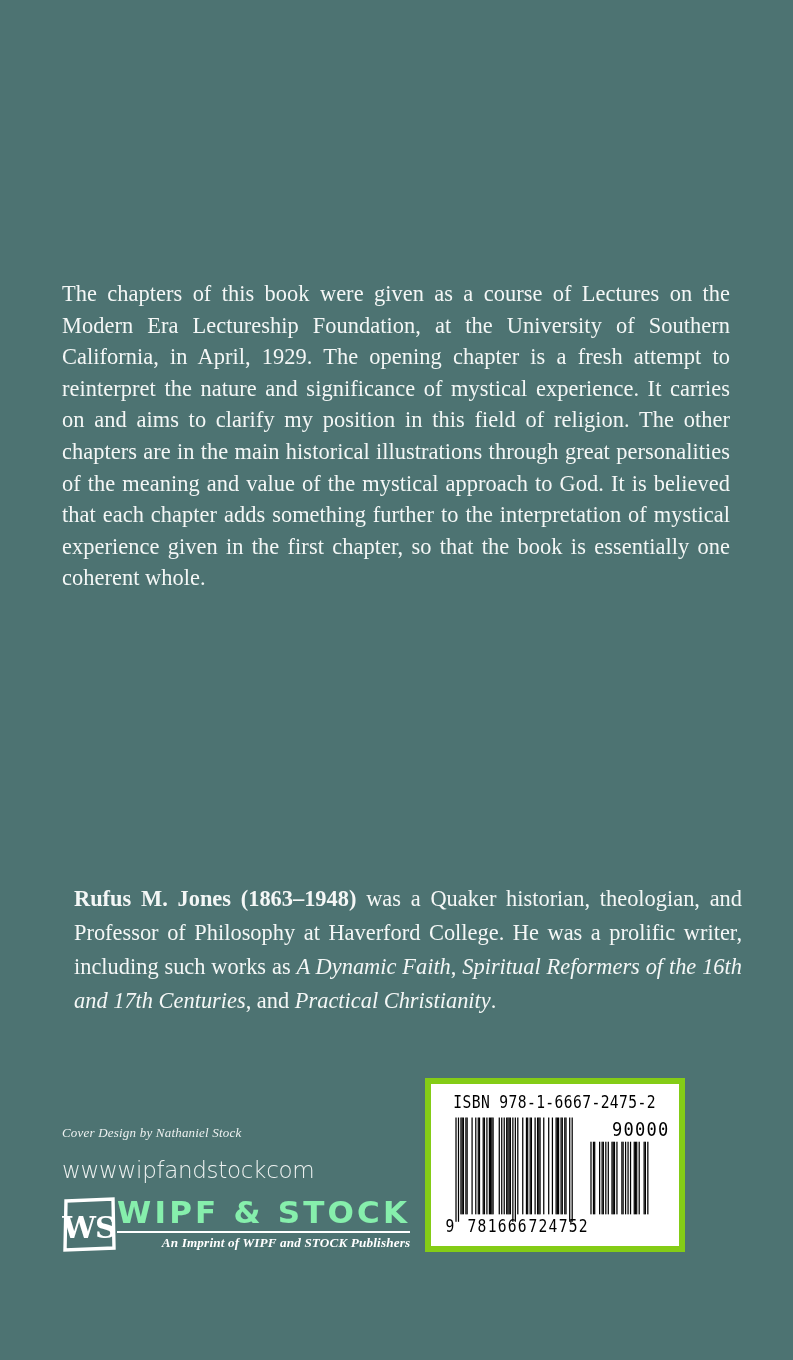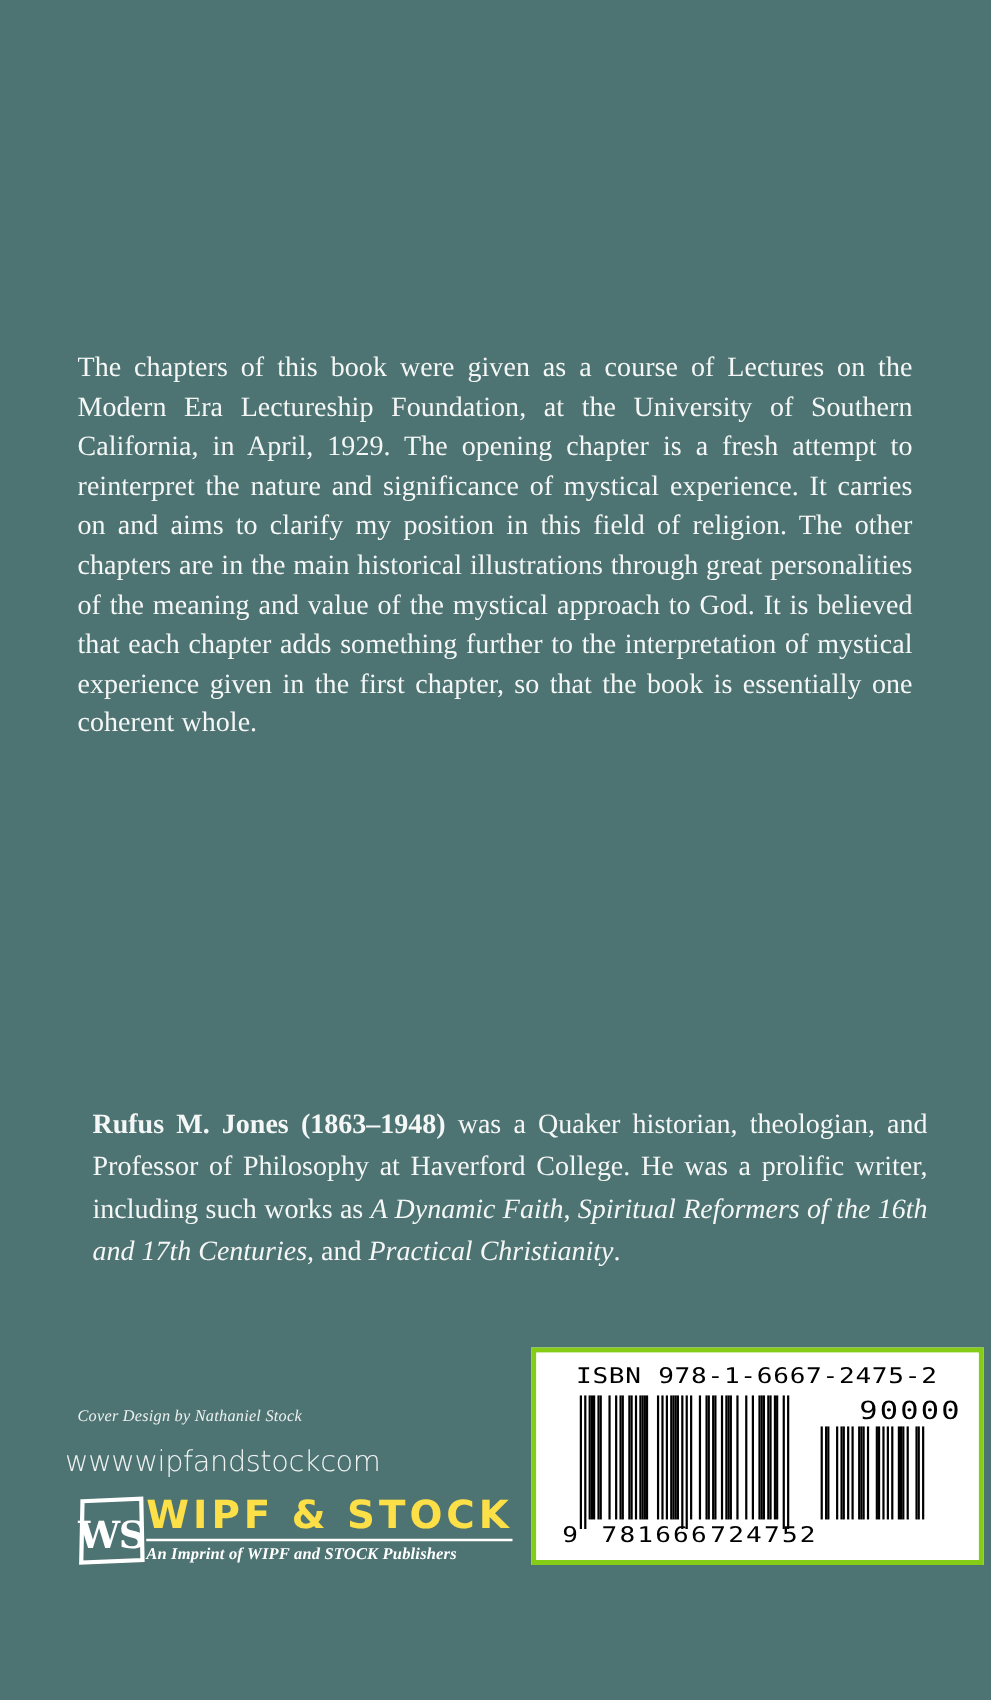--- a/index.html
+++ b/index.html
@@ -77,21 +77,21 @@
     position: absolute;
     left: 62px;
     top: 1125px;
     font-size: 13px;
     font-style: italic;
     letter-spacing: 0.2px;
     color: #edf1f0;
   }
   .website {
     position: absolute;
-    left: 52px;
+    left: 62px;
     top: 1157px;
     font-family: "DejaVu Sans", "Liberation Sans", sans-serif;
     font-size: 23px;
     font-weight: 300;
     letter-spacing: -0.3px;
     color: #eef2f1;
   }
 
   
   .logo {
@@ -112,47 +112,47 @@
     display: flex;
     flex-direction: column;
     justify-content: center;
   }
   .logo-word {
     font-family: "DejaVu Sans", "Liberation Sans", sans-serif;
     font-size: 31px;
     font-weight: bold;
     letter-spacing: 3.2px;
     line-height: 1.02;
-    color: #fde047;
+    color: #86efac;
     white-space: nowrap;
   }
   .logo-rule {
     height: 2px;
     background: #ffffff;
     margin: 3px 0 2px 0;
   }
   .logo-tagline {
     font-size: 13.2px;
     font-weight: bold;
     font-style: italic;
     letter-spacing: 0.15px;
     color: #ffffff;
     white-space: nowrap;
-    text-align: left;
+    text-align: right;
   }
 
   
   .barcode-box {
     position: absolute;
     left: 425px;
     top: 1078px;
-    width: 362px;
+    width: 260px;
     height: 174px;
     background: #ffffff;
-    border: 4px solid #84cc16;
+    border: 6px solid #84cc16;
     box-sizing: border-box;
   }
   .barcode-box svg {
     display: block;
     width: 100%;
     height: 100%;
   }
   .bc-text {
     font-family: "DejaVu Sans Mono", "Liberation Mono", monospace;
     fill: #000000;

